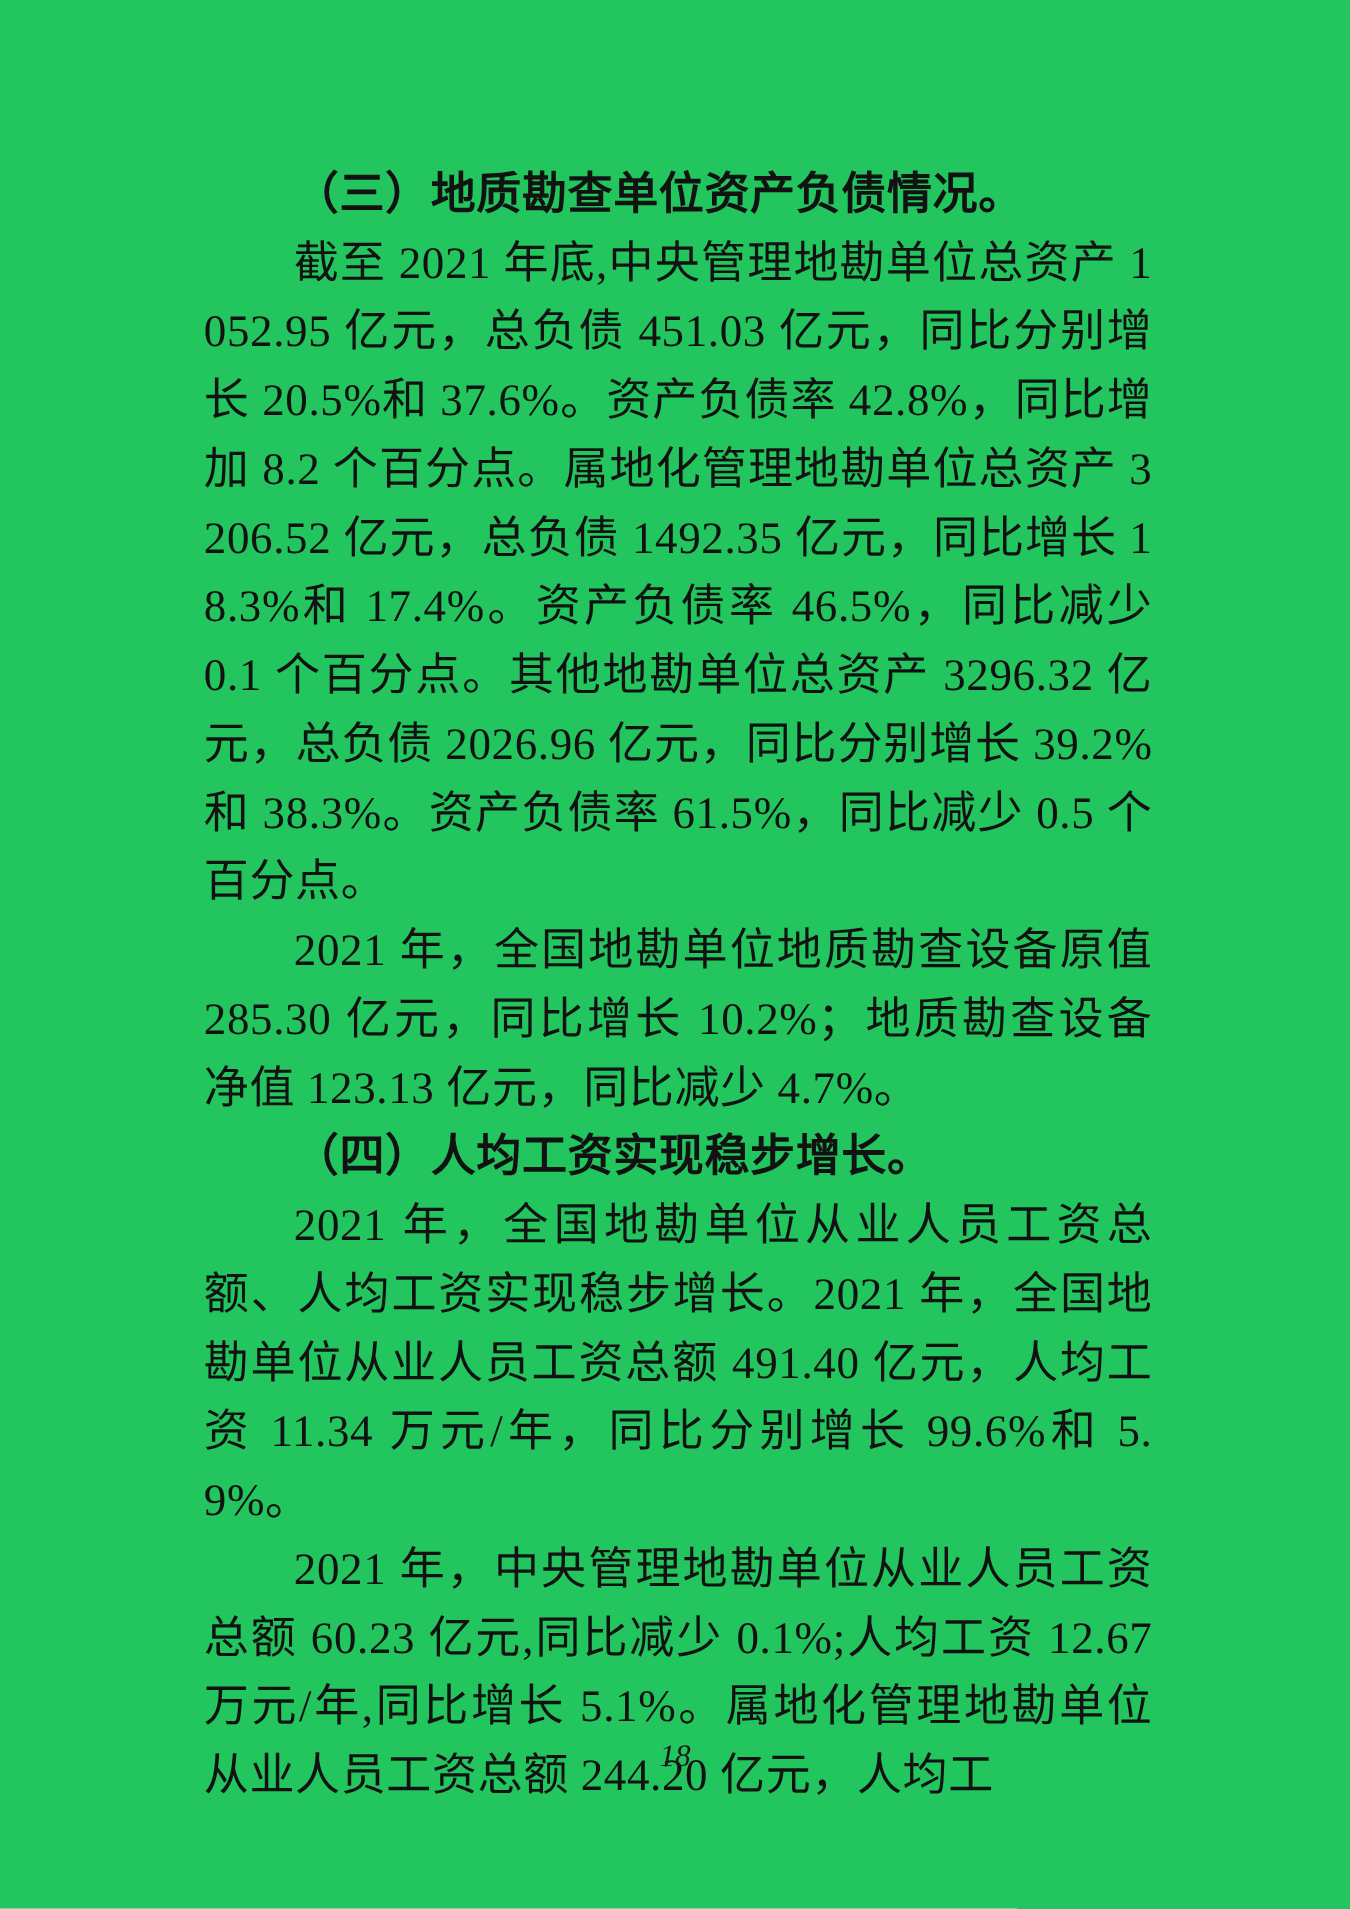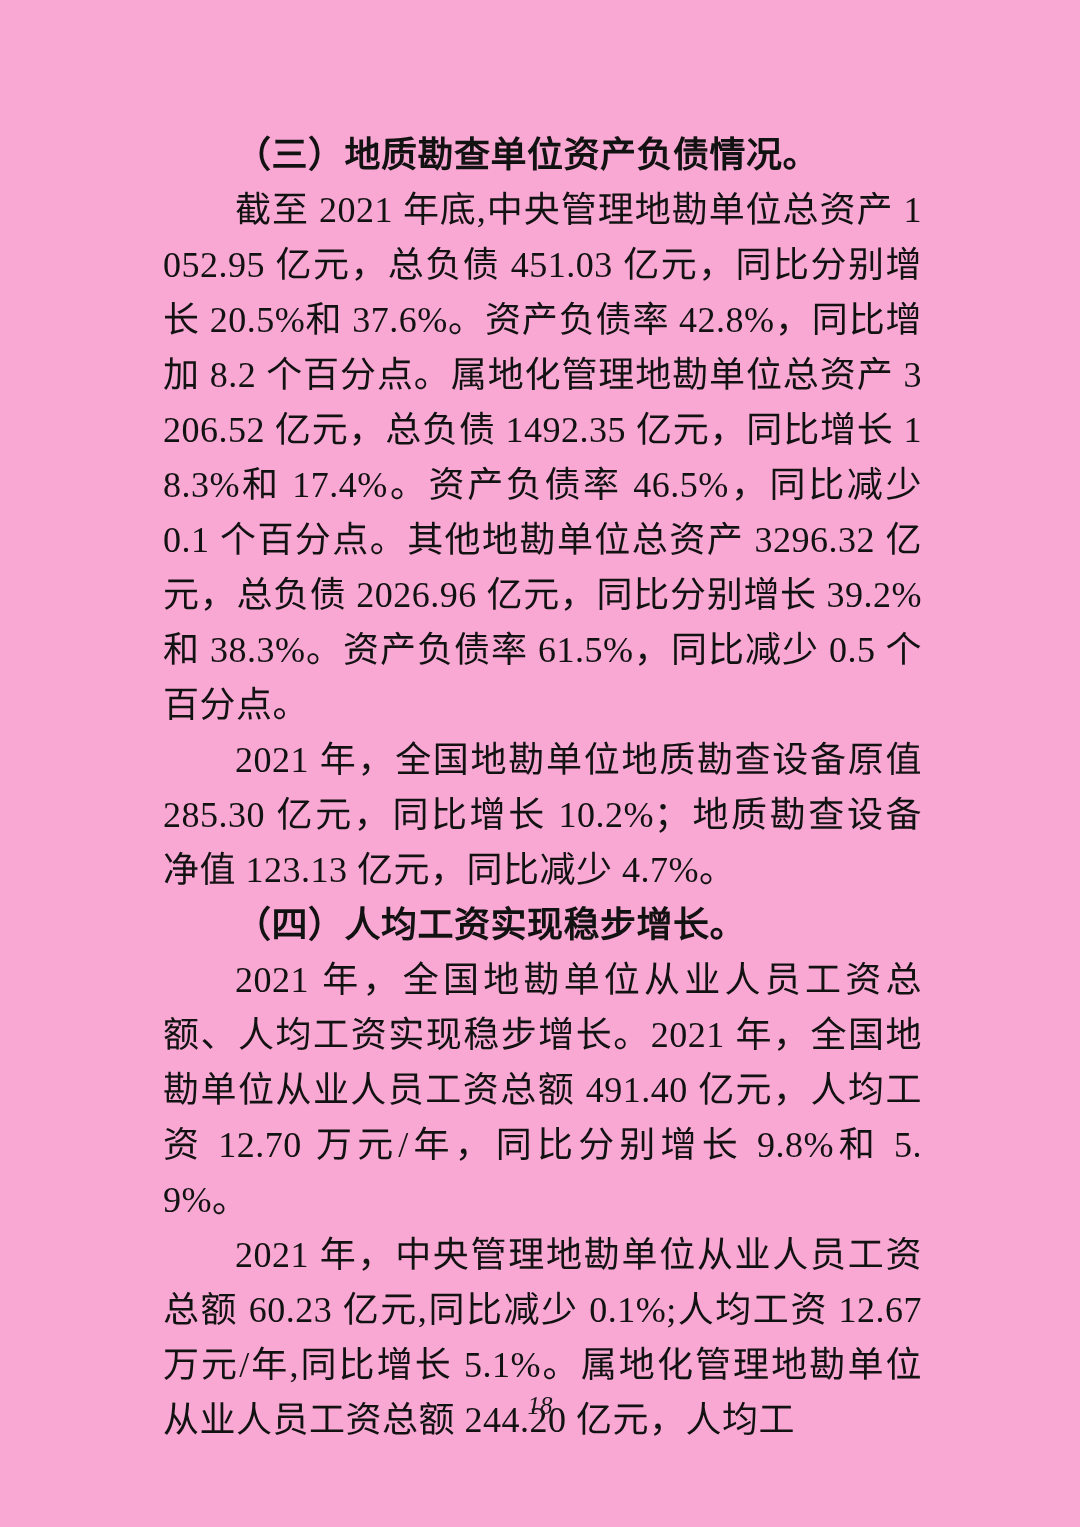--- a/index.html
+++ b/index.html
@@ -4,21 +4,21 @@
 <style>
   html, body {
     margin: 0;
     padding: 0;
     background: #ffffff;
   }
   .page {
     position: relative;
     width: 1080px;
     height: 1527px;
-    background: #f9a8d4;
+    background: #22c55e;
     overflow: hidden;
     font-family: "Liberation Serif", "DejaVu Serif", serif;
     color: #121212;
   }
   .content {
     position: absolute;
     top: 128px;
     left: 163px;
     width: 759px;
   }
@@ -48,17 +48,17 @@
 </style>
 </head>
 <body>
 
 <div class="page">
   <div class="content">
     <div class="section heading">（三）地质勘查单位资产负债情况。</div>
     <div class="section">截至 2021 年底,中央管理地勘单位总资产 1052.95 亿元，总负债 451.03 亿元，同比分别增长 20.5%和 37.6%。资产负债率 42.8%，同比增加 8.2 个百分点。属地化管理地勘单位总资产 3206.52 亿元，总负债 1492.35 亿元，同比增长 18.3%和 17.4%。资产负债率 46.5%，同比减少 0.1 个百分点。其他地勘单位总资产 3296.32 亿元，总负债 2026.96 亿元，同比分别增长 39.2%和 38.3%。资产负债率 61.5%，同比减少 0.5 个百分点。</div>
     <div class="section">2021 年，全国地勘单位地质勘查设备原值 285.30 亿元，同比增长 10.2%；地质勘查设备净值 123.13 亿元，同比减少 4.7%。</div>
     <div class="section heading">（四）人均工资实现稳步增长。</div>
-    <div class="section">2021 年，全国地勘单位从业人员工资总额、人均工资实现稳步增长。2021 年，全国地勘单位从业人员工资总额 491.40 亿元，人均工资 12.70 万元/年，同比分别增长 9.8%和 5.9%。</div>
+    <div class="section">2021 年，全国地勘单位从业人员工资总额、人均工资实现稳步增长。2021 年，全国地勘单位从业人员工资总额 491.40 亿元，人均工资 11.34 万元/年，同比分别增长 99.6%和 5.9%。</div>
     <div class="section">2021 年，中央管理地勘单位从业人员工资总额 60.23 亿元,同比减少 0.1%;人均工资 12.67 万元/年,同比增长 5.1%。属地化管理地勘单位从业人员工资总额 244.20 亿元，人均工</div>
   </div>
   <div class="page-number">18</div>
 </div>
 
 </body></html>

